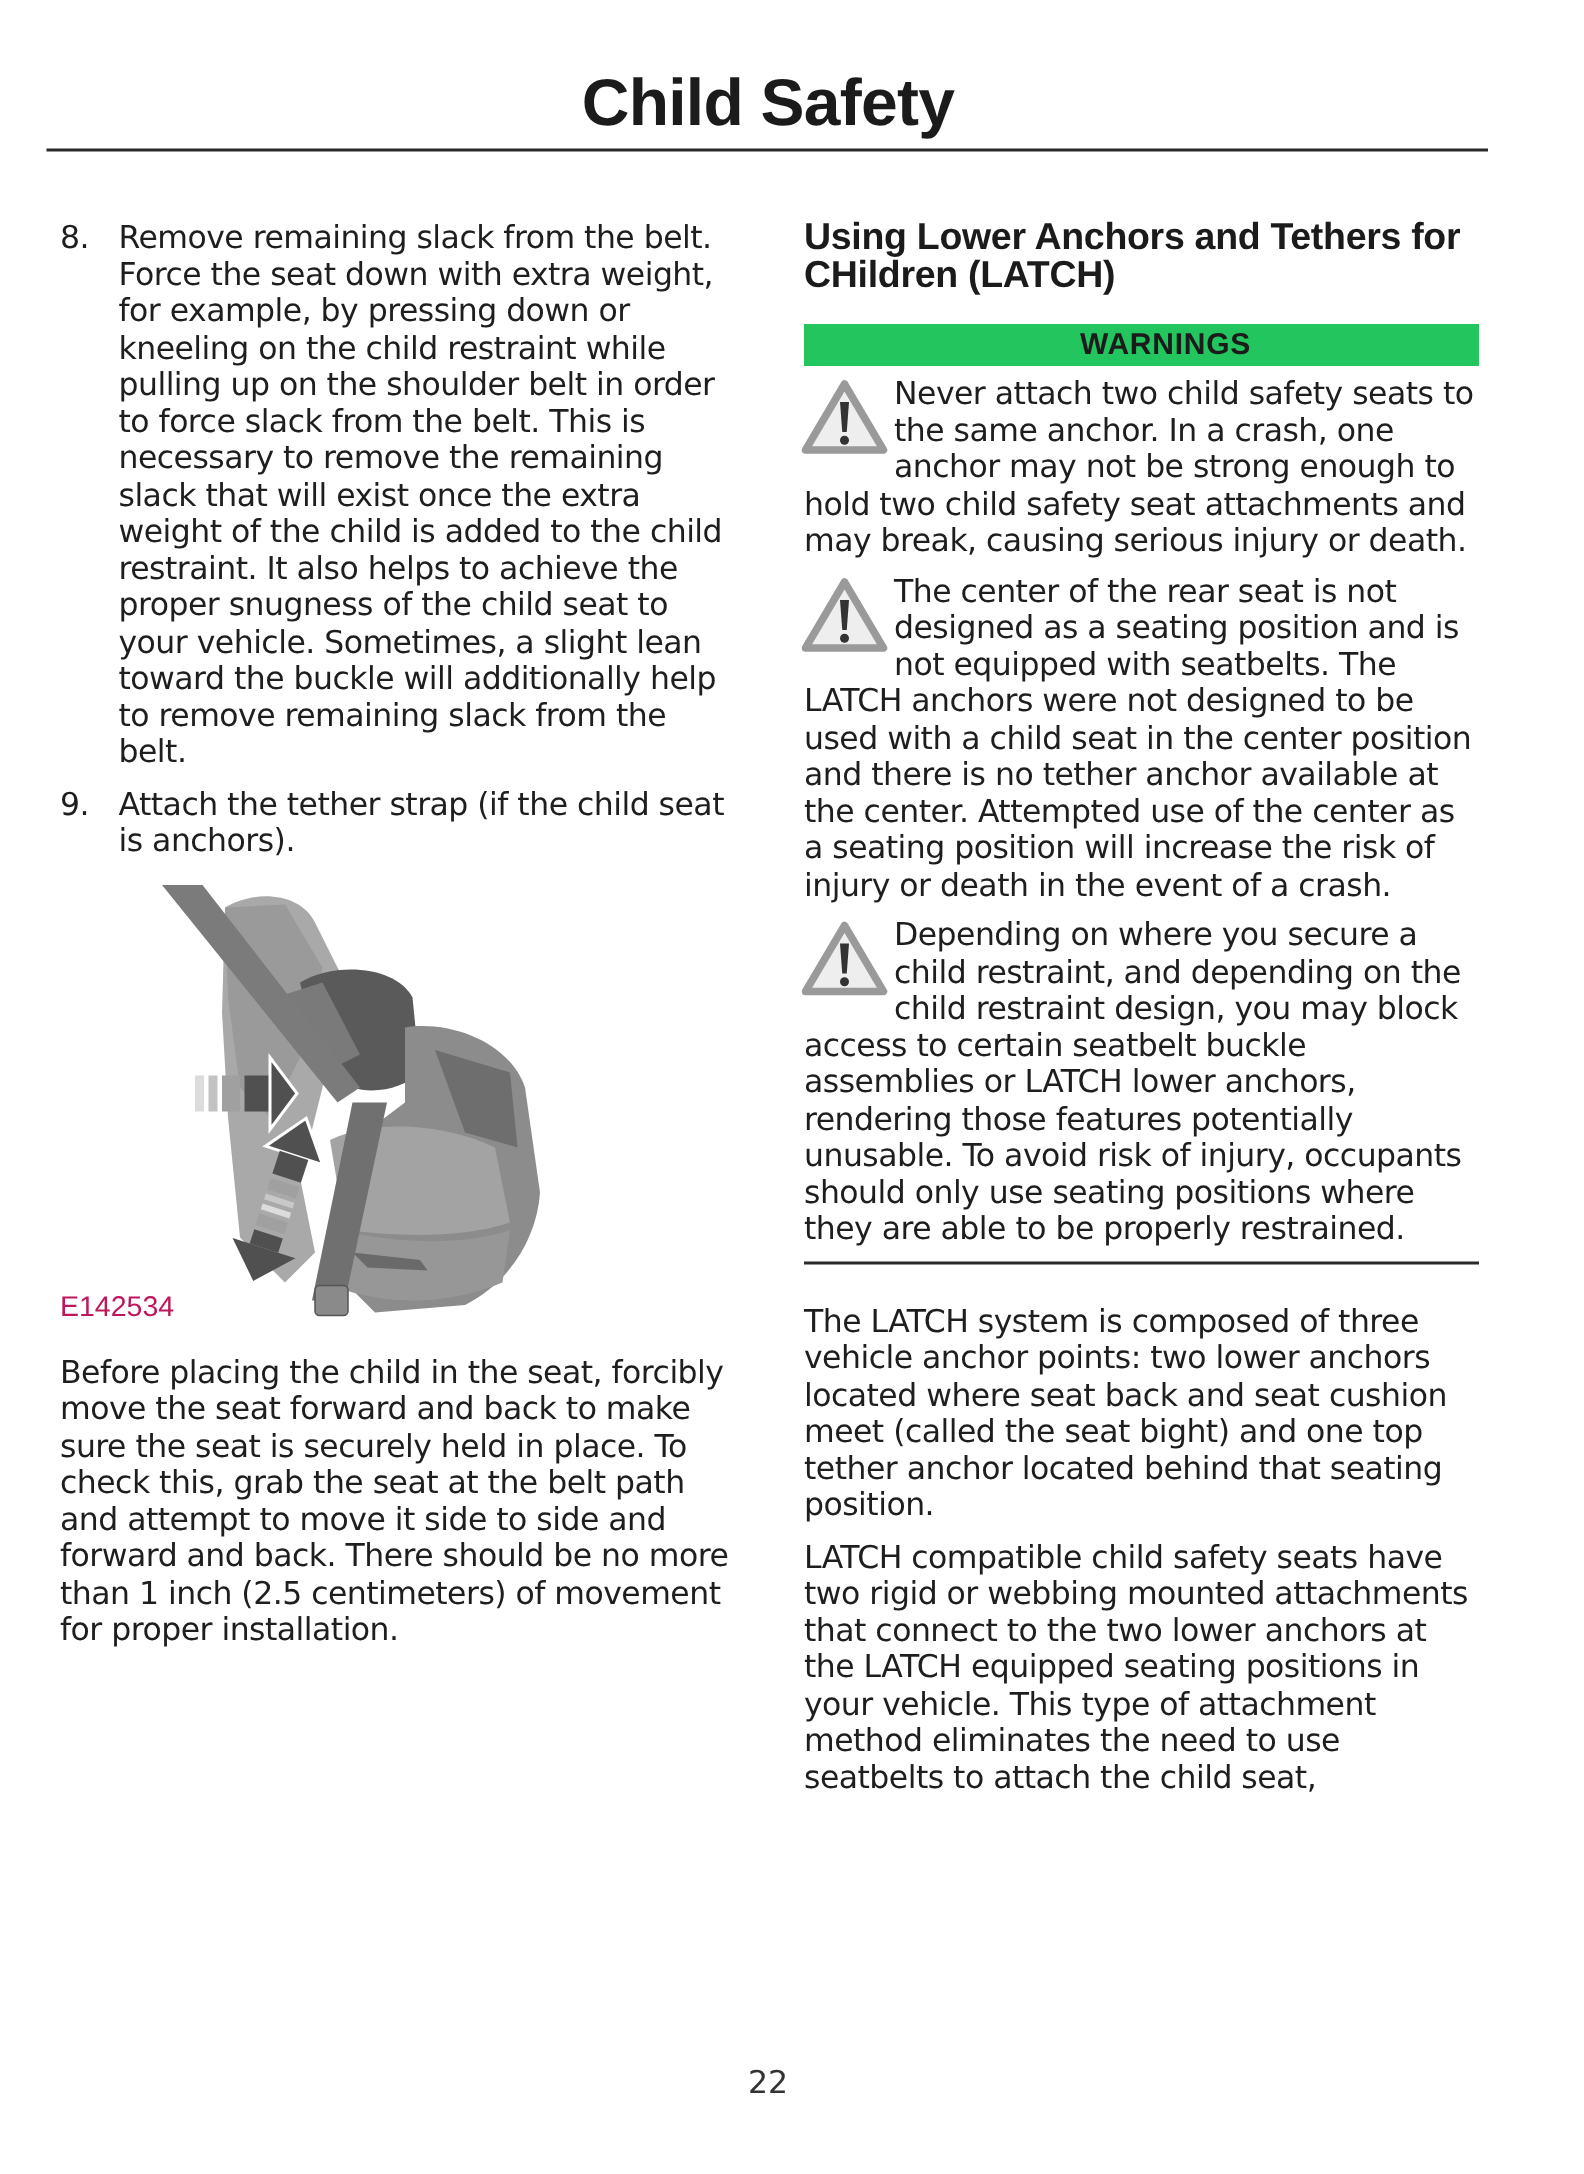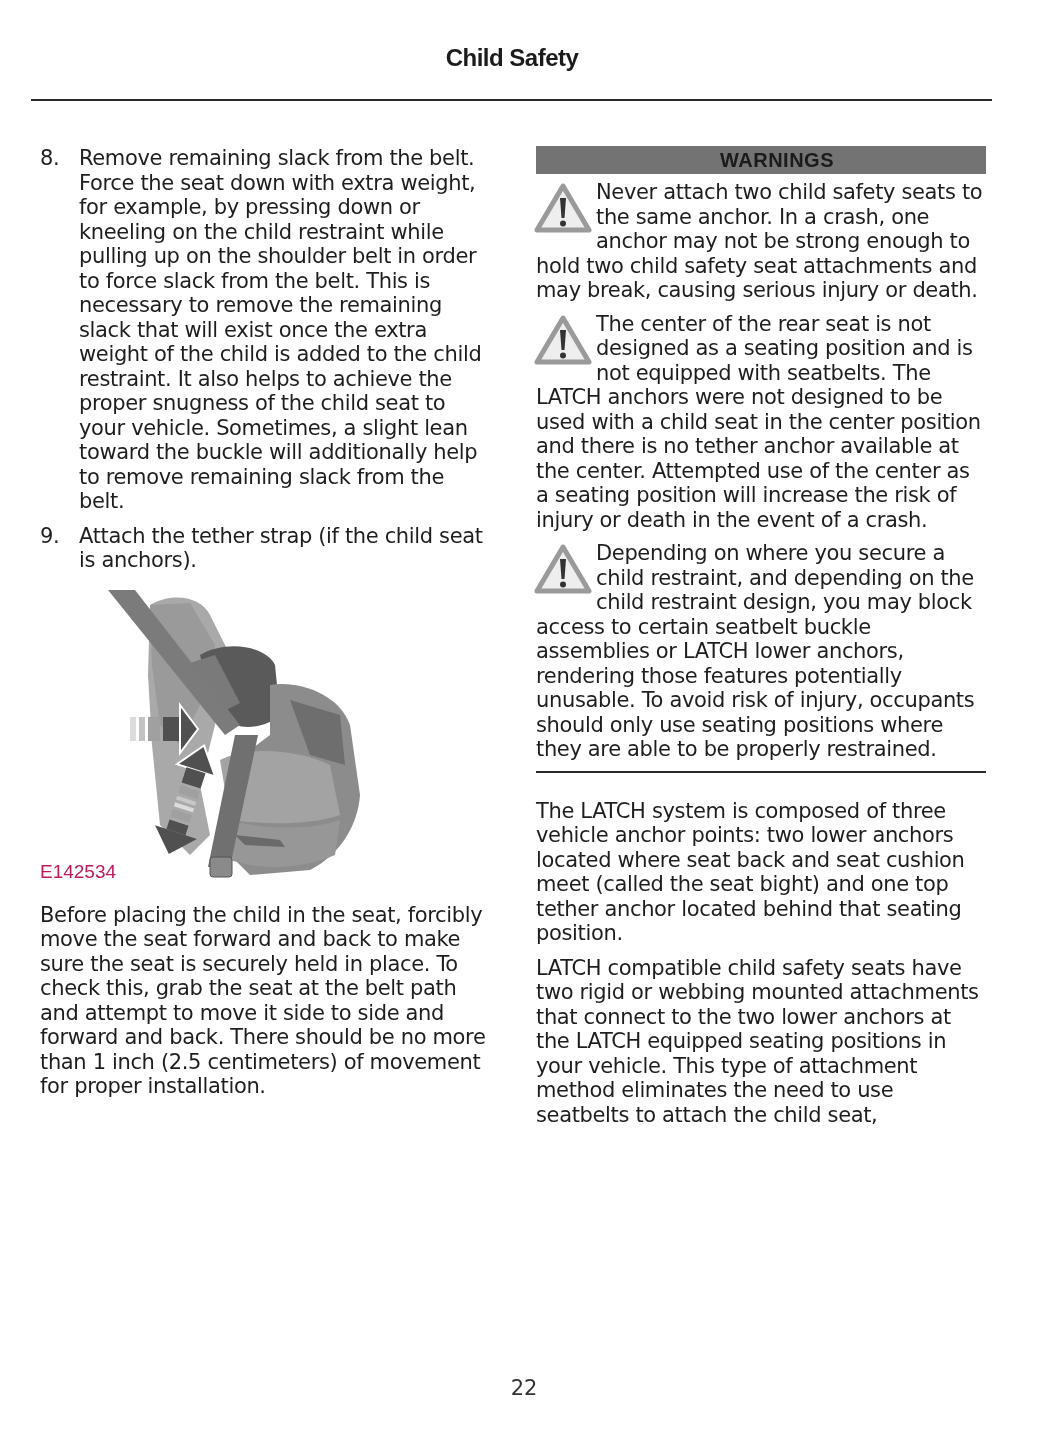--- a/index.html
+++ b/index.html
@@ -3,21 +3,21 @@
 <meta charset="utf-8">
 <style>
   html, body { margin: 0; padding: 0; background: #ffffff; }
   body {
     width: 1056px; height: 1449px; position: relative; overflow: hidden;
     font-family: "DejaVu Sans", sans-serif; color: #1e1e1e;
   }
   .page-title {
     position: absolute; left: 0; width: 1024px; top: 44px;
     text-align: center; font-family: "Liberation Sans", sans-serif;
-    font-weight: bold; font-size: 24px; letter-spacing: -0.5px; color: #1b1b1b;
+    font-weight: bold; font-size: 44px; letter-spacing: -0.5px; color: #1b1b1b;
   }
   .title-rule {
     position: absolute; left: 31px; width: 961px; top: 99px; height: 2px; background: #2a2a2a;
   }
   .col { position: absolute; top: 146px; font-size: 21px; line-height: 24.5px; letter-spacing: -0.35px; }
   .col-left { left: 40px; width: 452px; }
   .col-right { left: 536px; width: 450px; }
 
   .step { display: flex; margin-bottom: 10px; }
   .step-num { flex: 0 0 39px; }
@@ -31,33 +31,33 @@
     font-size: 19px; letter-spacing: 0; color: #be185d;
   }
 
   .para { margin: 0 0 10px 0; }
 
   .section-heading {
     font-family: "Liberation Sans", sans-serif; font-weight: bold; font-size: 25px;
     line-height: 25px; letter-spacing: -0.2px; color: #1b1b1b; margin: 0 0 20px 0;
   }
   .warnings-header {
-    background: #737373; text-align: center; font-family: "Liberation Sans", sans-serif;
+    background: #22c55e; text-align: center; font-family: "Liberation Sans", sans-serif;
     font-weight: bold; font-size: 20px; line-height: 28px; letter-spacing: 0.5px; color: #1b1b1b;
     margin-bottom: 6px;
     padding-left: 32px;
   }
   .warning { margin-bottom: 9px; }
   .warning-icon {
     float: left; width: 58px; height: 54px; margin: 2px 4px 0 -2px;
   }
   .warnings-end { height: 2px; background: #2a2a2a; margin: 6px 0 26px 0; }
 
   .page-number {
-    position: absolute; left: 12px; width: 1024px; top: 1376px; text-align: center;
+    position: absolute; left: 0; width: 1024px; top: 1376px; text-align: center;
     font-size: 21px; color: #333;
   }
 </style>
 </head>
 <body>
 
 <div class="page-title">Child Safety</div>
 <div class="title-rule"></div>
 
 <div class="col col-left">
@@ -113,20 +113,21 @@
     <span class="figure-id">E142534</span>
   </div>
 
   <div class="step" style="margin-top:18px;">
     <span class="step-text">Before placing the child in the seat, forcibly move the seat forward and back to make sure the seat is securely held in place. To check this, grab the seat at the belt path and attempt to move it side to side and forward and back. There should be no more than 1 inch (2.5 centimeters) of movement for proper installation.</span>
   </div>
 
 </div>
 
 <div class="col col-right">
+  <div class="section-heading">Using Lower Anchors and Tethers for CHildren (LATCH)</div>
   <div class="warnings-header">WARNINGS</div>
 
   <div class="warning">
     <svg class="warning-icon" viewBox="0 0 58 54">
       <path d="M29 4 L55 48 L3 48 Z" fill="#eeeeee" stroke="#9a9a9a" stroke-width="5" stroke-linejoin="round"></path>
       <path d="M26 16 L32 16 L30.5 36 L27.5 36 Z" fill="#333"></path>
       <circle cx="29" cy="41.5" r="3" fill="#333"></circle>
     </svg>
     <span>Never attach two child safety seats to the same anchor. In a crash, one anchor may not be strong enough to hold two child safety seat attachments and may break, causing serious injury or death.</span>
   </div>

